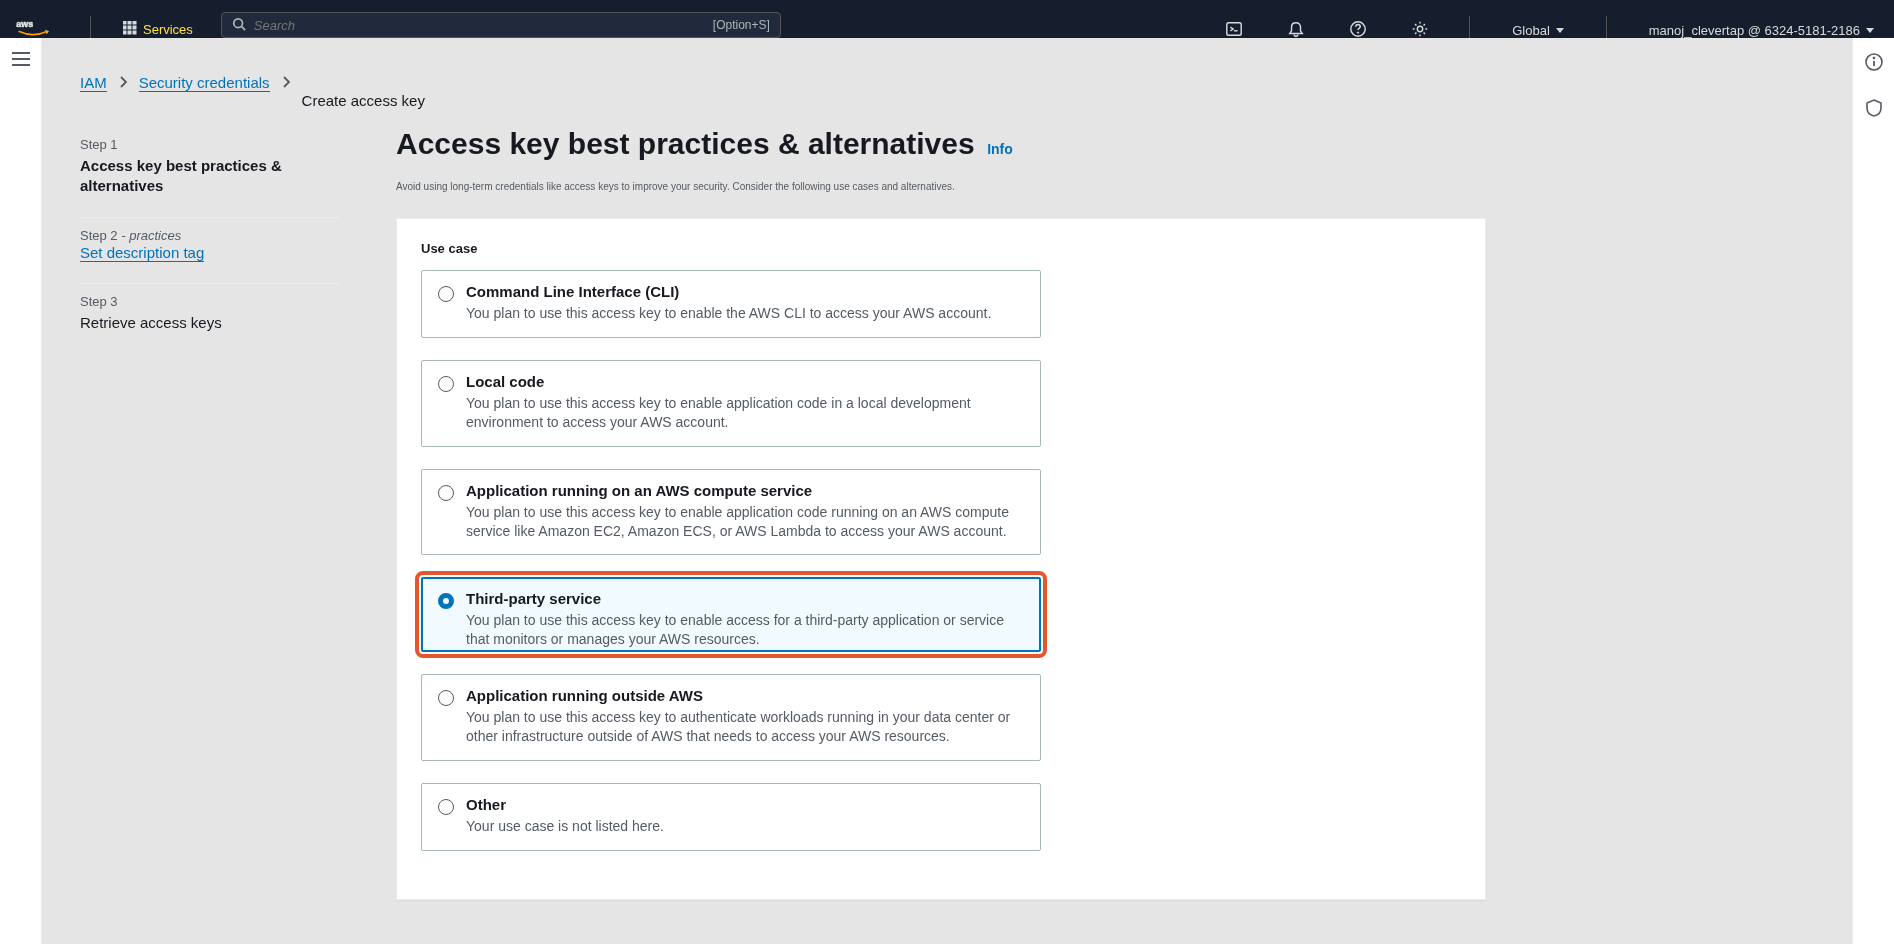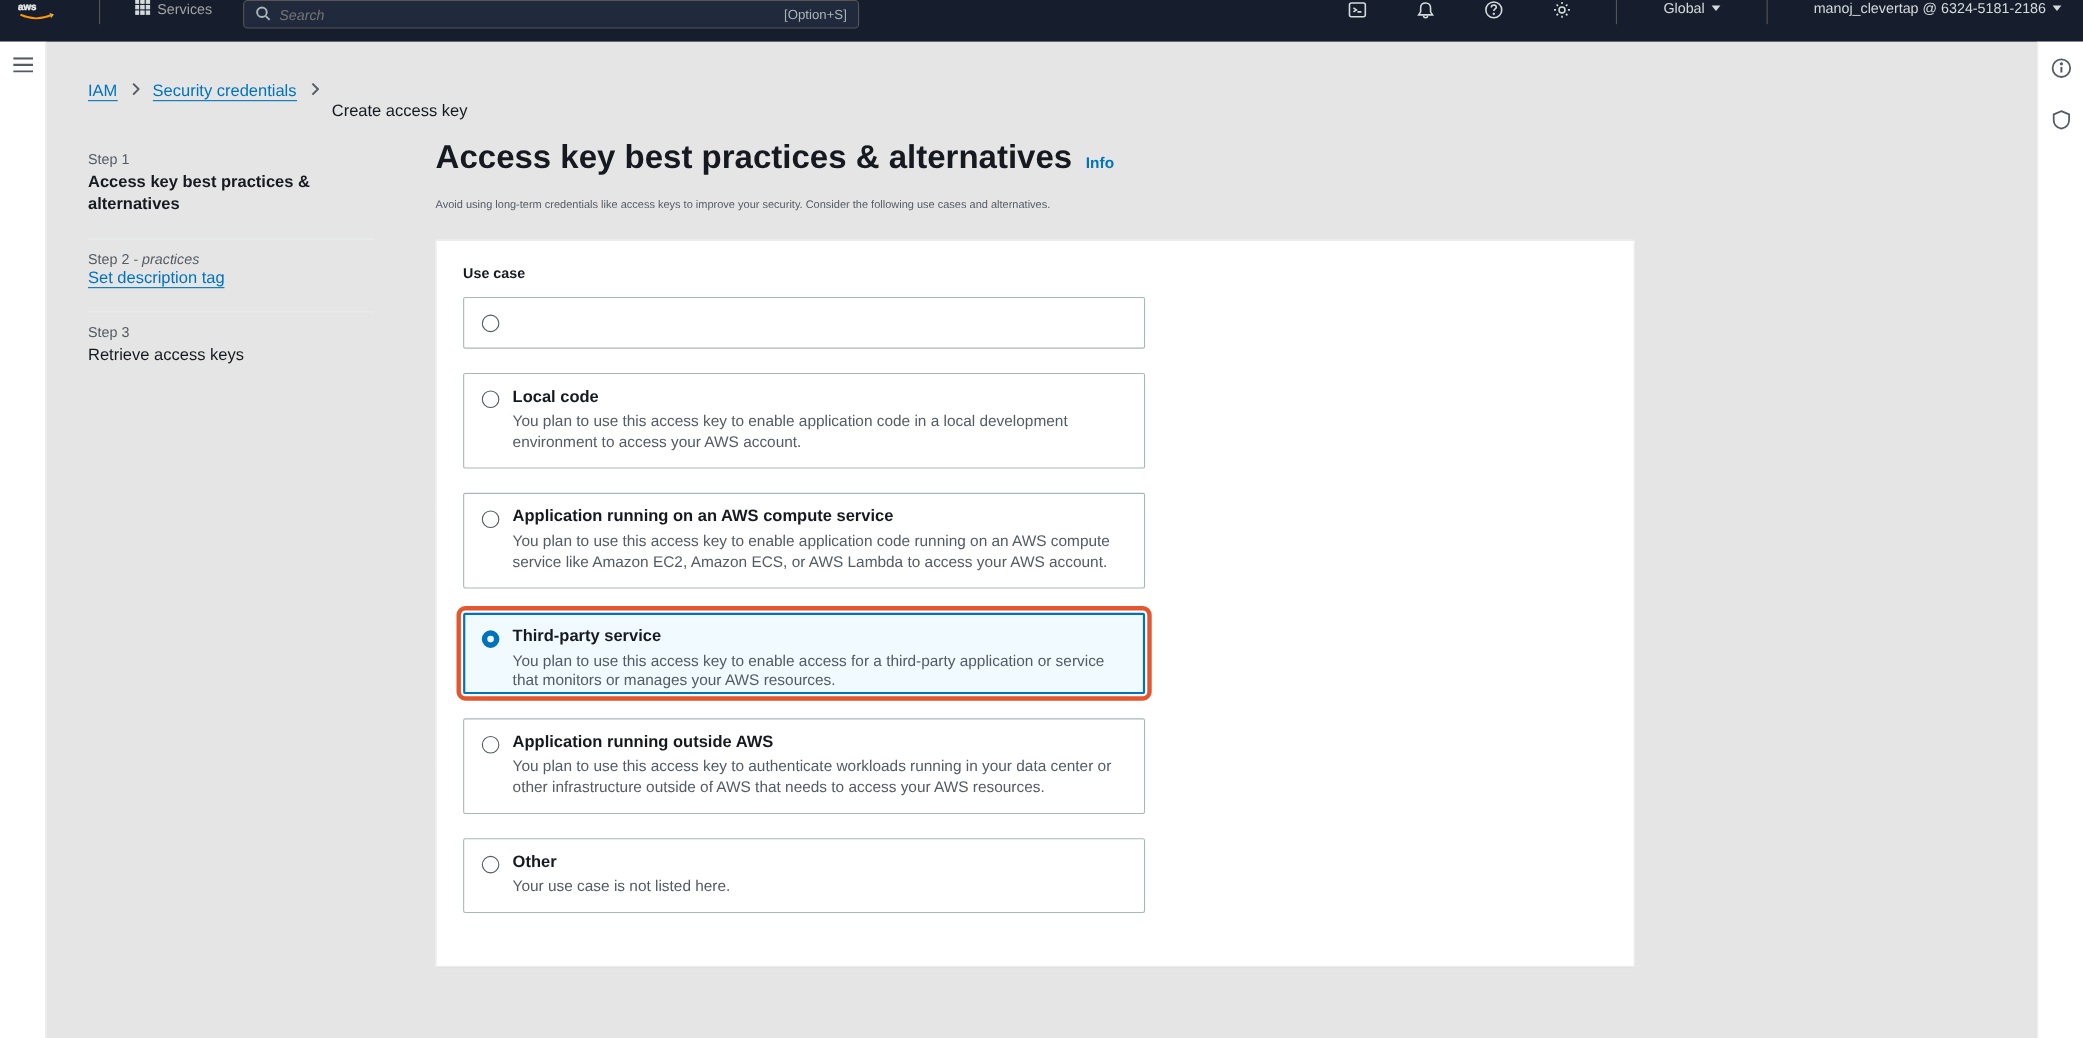--- a/index.html
+++ b/index.html
@@ -3,29 +3,29 @@
 <meta charset="utf-8">
 <style>
   * { box-sizing: border-box; margin: 0; padding: 0; }
   html, body { width: 1894px; height: 944px; font-family: "Amazon Ember", "Helvetica Neue", Arial, sans-serif; background: #fff; color: #16191f; overflow: hidden; }
 
   
   .topnav {
     height: 38px;
     background: #161e2d;
     display: flex;
-    align-items: flex-start;
+    align-items: flex-end;
     color: #d5dbdb;
     font-size: 13px;
     padding: 0 10px 0 16px;
     gap: 28px;
   }
   .aws-logo { display: flex; align-items: center; margin-right: 8px; }
   .divider-v { width: 1px; height: 22px; background: #555; margin: 0 4px; }
-  .services-btn { display: flex; align-items: center; gap: 6px; cursor: pointer; color: #a3a3a3; }
+  .services-btn { display: flex; align-items: center; gap: 6px; cursor: pointer; color: #fde047; }
   .services-btn .grid-icon { display: inline-block; }
   .search-wrap {
     flex: 0 0 560px;
     height: 26px;
     background: #21293c;
     border: 1px solid #555;
     border-radius: 4px;
     display: flex;
     align-items: center;
     padding: 0 10px;
@@ -282,20 +282,24 @@
           <h1>Access key best practices &amp; alternatives</h1>
           <span class="info-link">Info</span>
         </div>
         <div class="subtitle">Avoid using long-term credentials like access keys to improve your security. Consider the following use cases and alternatives.</div>
 
         <div class="card">
           <div class="card-header">Use case</div>
           <div id="options-container">
               <div class="radio-option">
                 <span class="radio-circle"></span>
+                <div>
+                  <div class="opt-title">Command Line Interface (CLI)</div>
+                  <div class="opt-desc">You plan to use this access key to enable the AWS CLI to access your AWS account.</div>
+                </div>
               </div>
               <div class="radio-option">
                 <span class="radio-circle"></span>
                 <div>
                   <div class="opt-title">Local code</div>
                   <div class="opt-desc">You plan to use this access key to enable application code in a local development environment to access your AWS account.</div>
                 </div>
               </div>
               <div class="radio-option">
                 <span class="radio-circle"></span>

